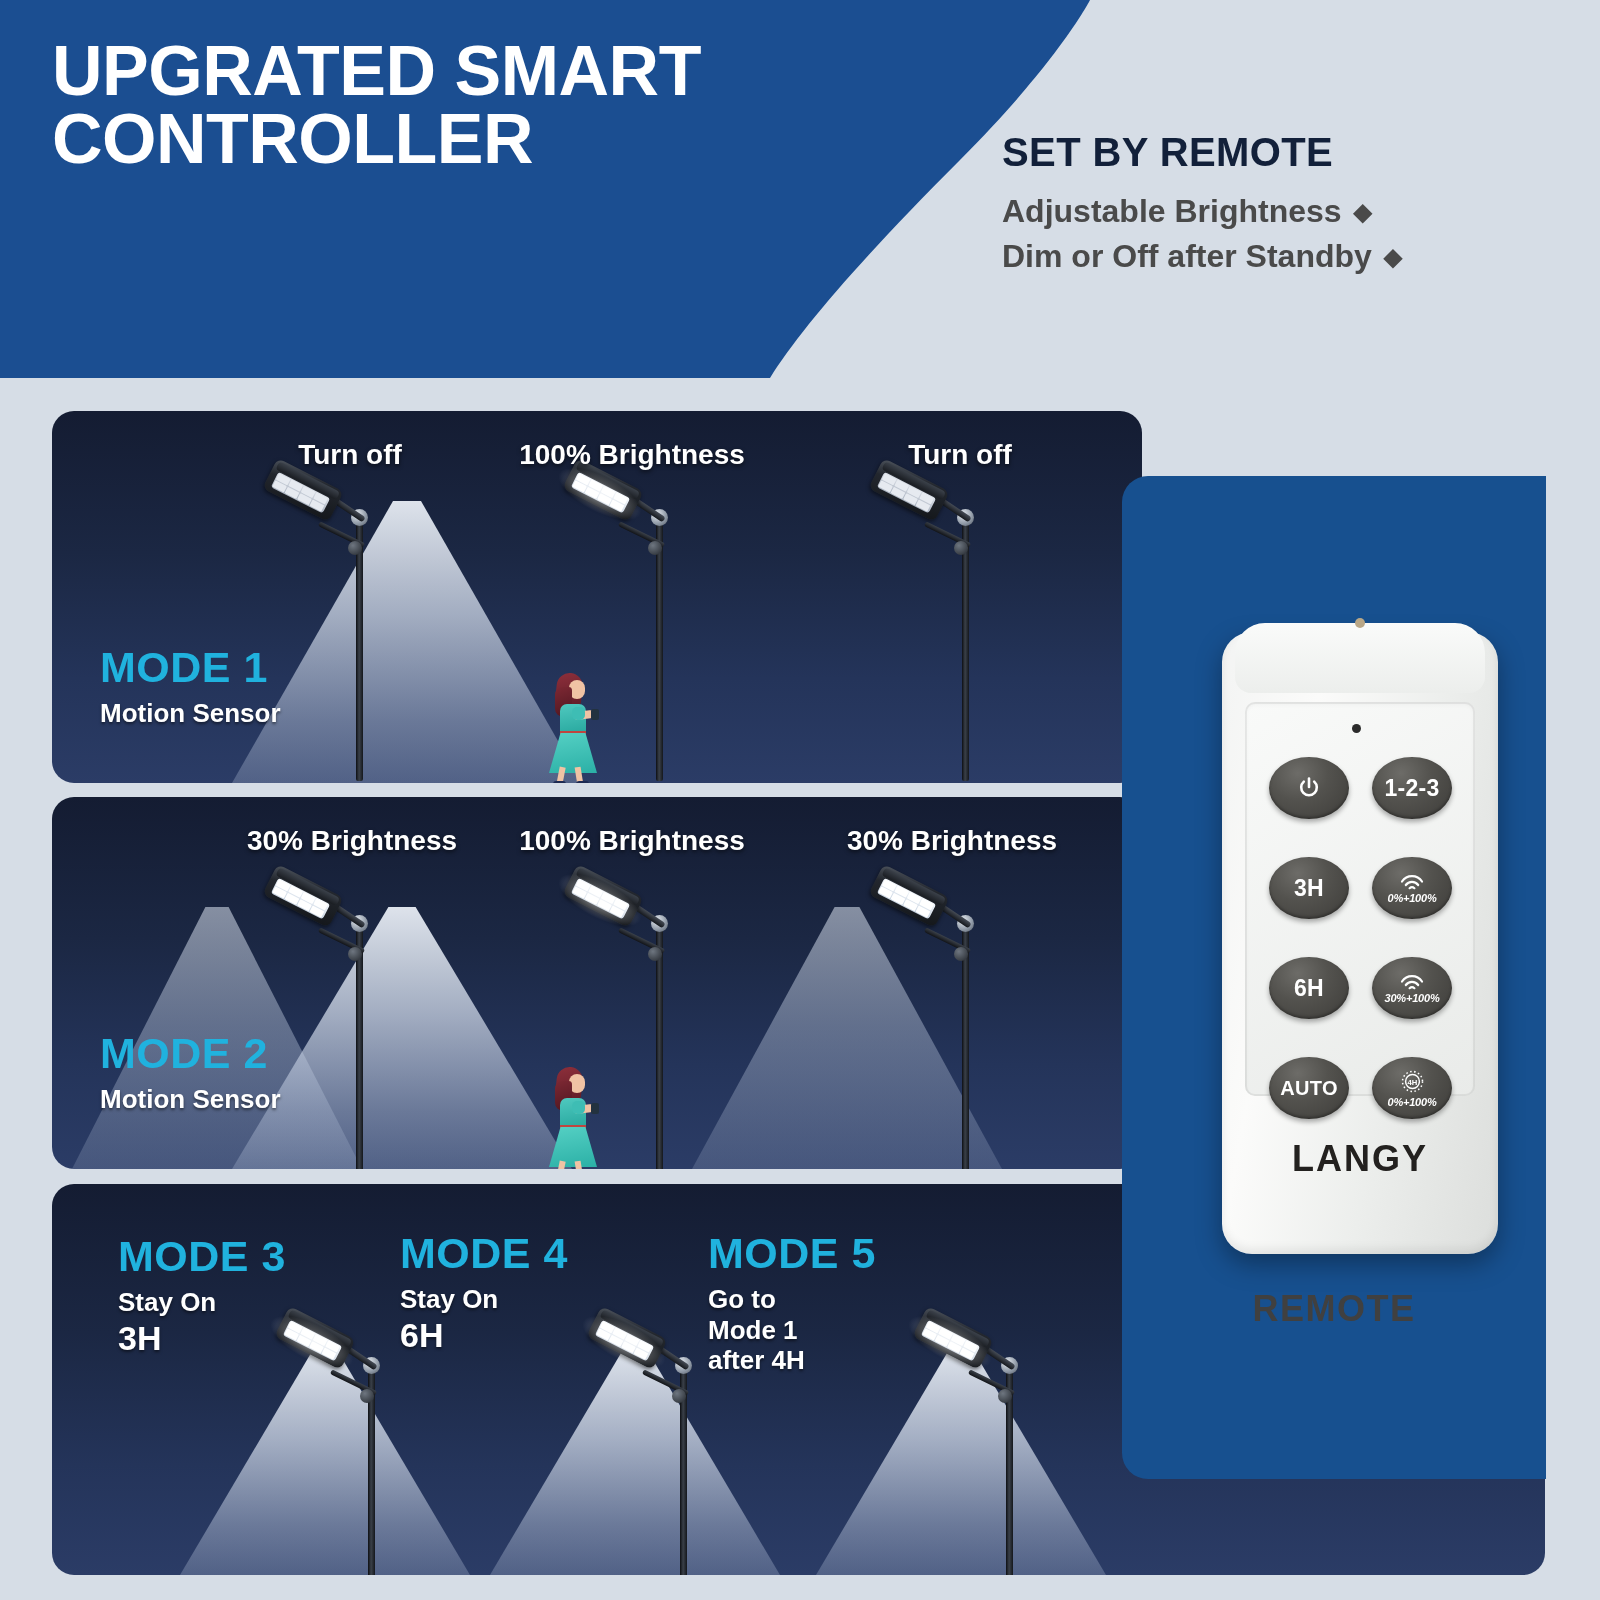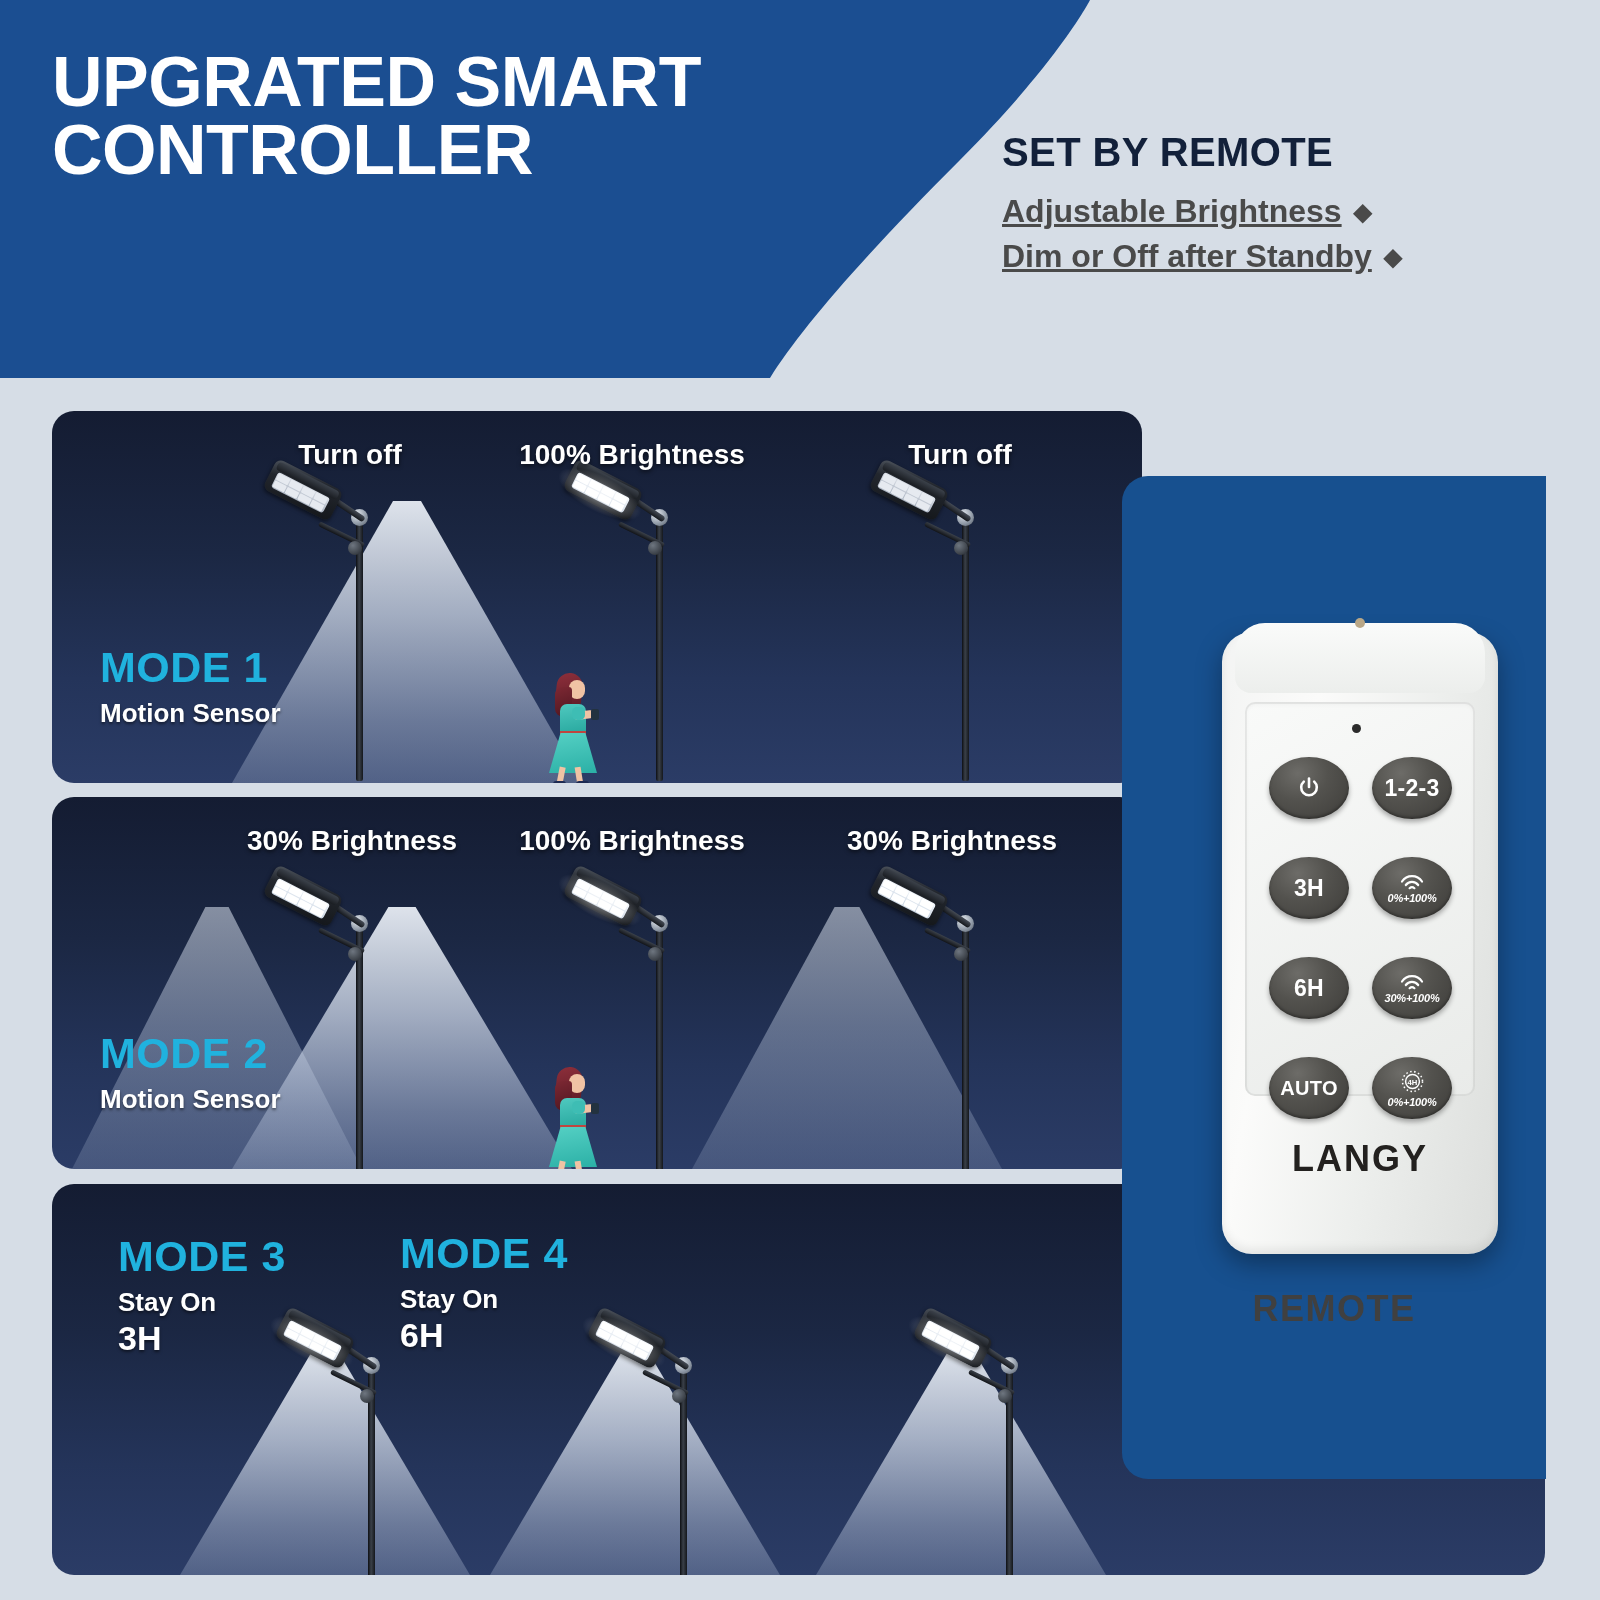--- a/index.html
+++ b/index.html
@@ -14,37 +14,35 @@
   
   .header-blue{
     position:absolute;left:0;top:0;width:1100px;height:378px;
     background:#1b4e91;
     clip-path: path("M0,0 L1090,0 C1090,0 1060,60 960,160 C860,260 800,330 770,378 L0,378 Z");
   }
   .hdr-title{
     position:absolute;left:52px;top:38px;width:900px;
     color:#ffffff;font-weight:bold;font-size:70px;line-height:0.97;
     letter-spacing:-0.5px;
-    margin-top:11px;
   }
   .hdr-sub{
     position:absolute;left:54px;top:240px;width:640px;
     color:#ffffff;font-weight:bold;font-size:34px;line-height:1.22;
     letter-spacing:0.2px;
   }
   .hdr-right{
     position:absolute;right:78px;top:130px;width:520px;
   }
   .hdr-right h2{
     margin:0 0 14px 0;color:#12203a;font-size:40px;font-weight:bold;letter-spacing:0.4px;
   }
   .hdr-right .feat{
     color:#4a4a4a;font-size:32px;font-weight:bold;line-height:1.40;
     white-space:nowrap;
-    text-decoration:underline;
   }
   .dia{display:inline-block;margin-left:12px;font-size:24px;vertical-align:2px;color:#4a4a4a;}
 
   
   .panel{
     position:absolute;border-radius:22px;overflow:hidden;
     background:linear-gradient(180deg,#141c32 0%,#1b2743 38%,#24345a 72%,#2b3c66 100%);
   }
   #panel1{left:52px;top:411px;width:1090px;height:372px;}
   #panel2{left:52px;top:797px;width:1090px;height:372px;}
@@ -520,20 +518,28 @@
       </div>
 
       <div class="mode-block" style="left:348px;top:48px;">
         <div class="mode-title">MODE 4</div>
         <div class="mode-sub">
           <span>Stay On</span>
           <span class="big">6H</span>
         </div>
       </div>
 
+      <div class="mode-block" style="left:656px;top:48px;">
+        <div class="mode-title">MODE 5</div>
+        <div class="mode-sub">
+          <div>Go to</div>
+          <div>Mode 1</div>
+          <div>after 4H</div>
+        </div>
+      </div>
     </div>
   </div>
 
   <div id="remote-panel"></div>
 
   <div id="remote">
     <div class="rm-body"></div>
     <div class="rm-top"></div>
     <div class="rm-ir"></div>
     <div class="rm-face"></div>

